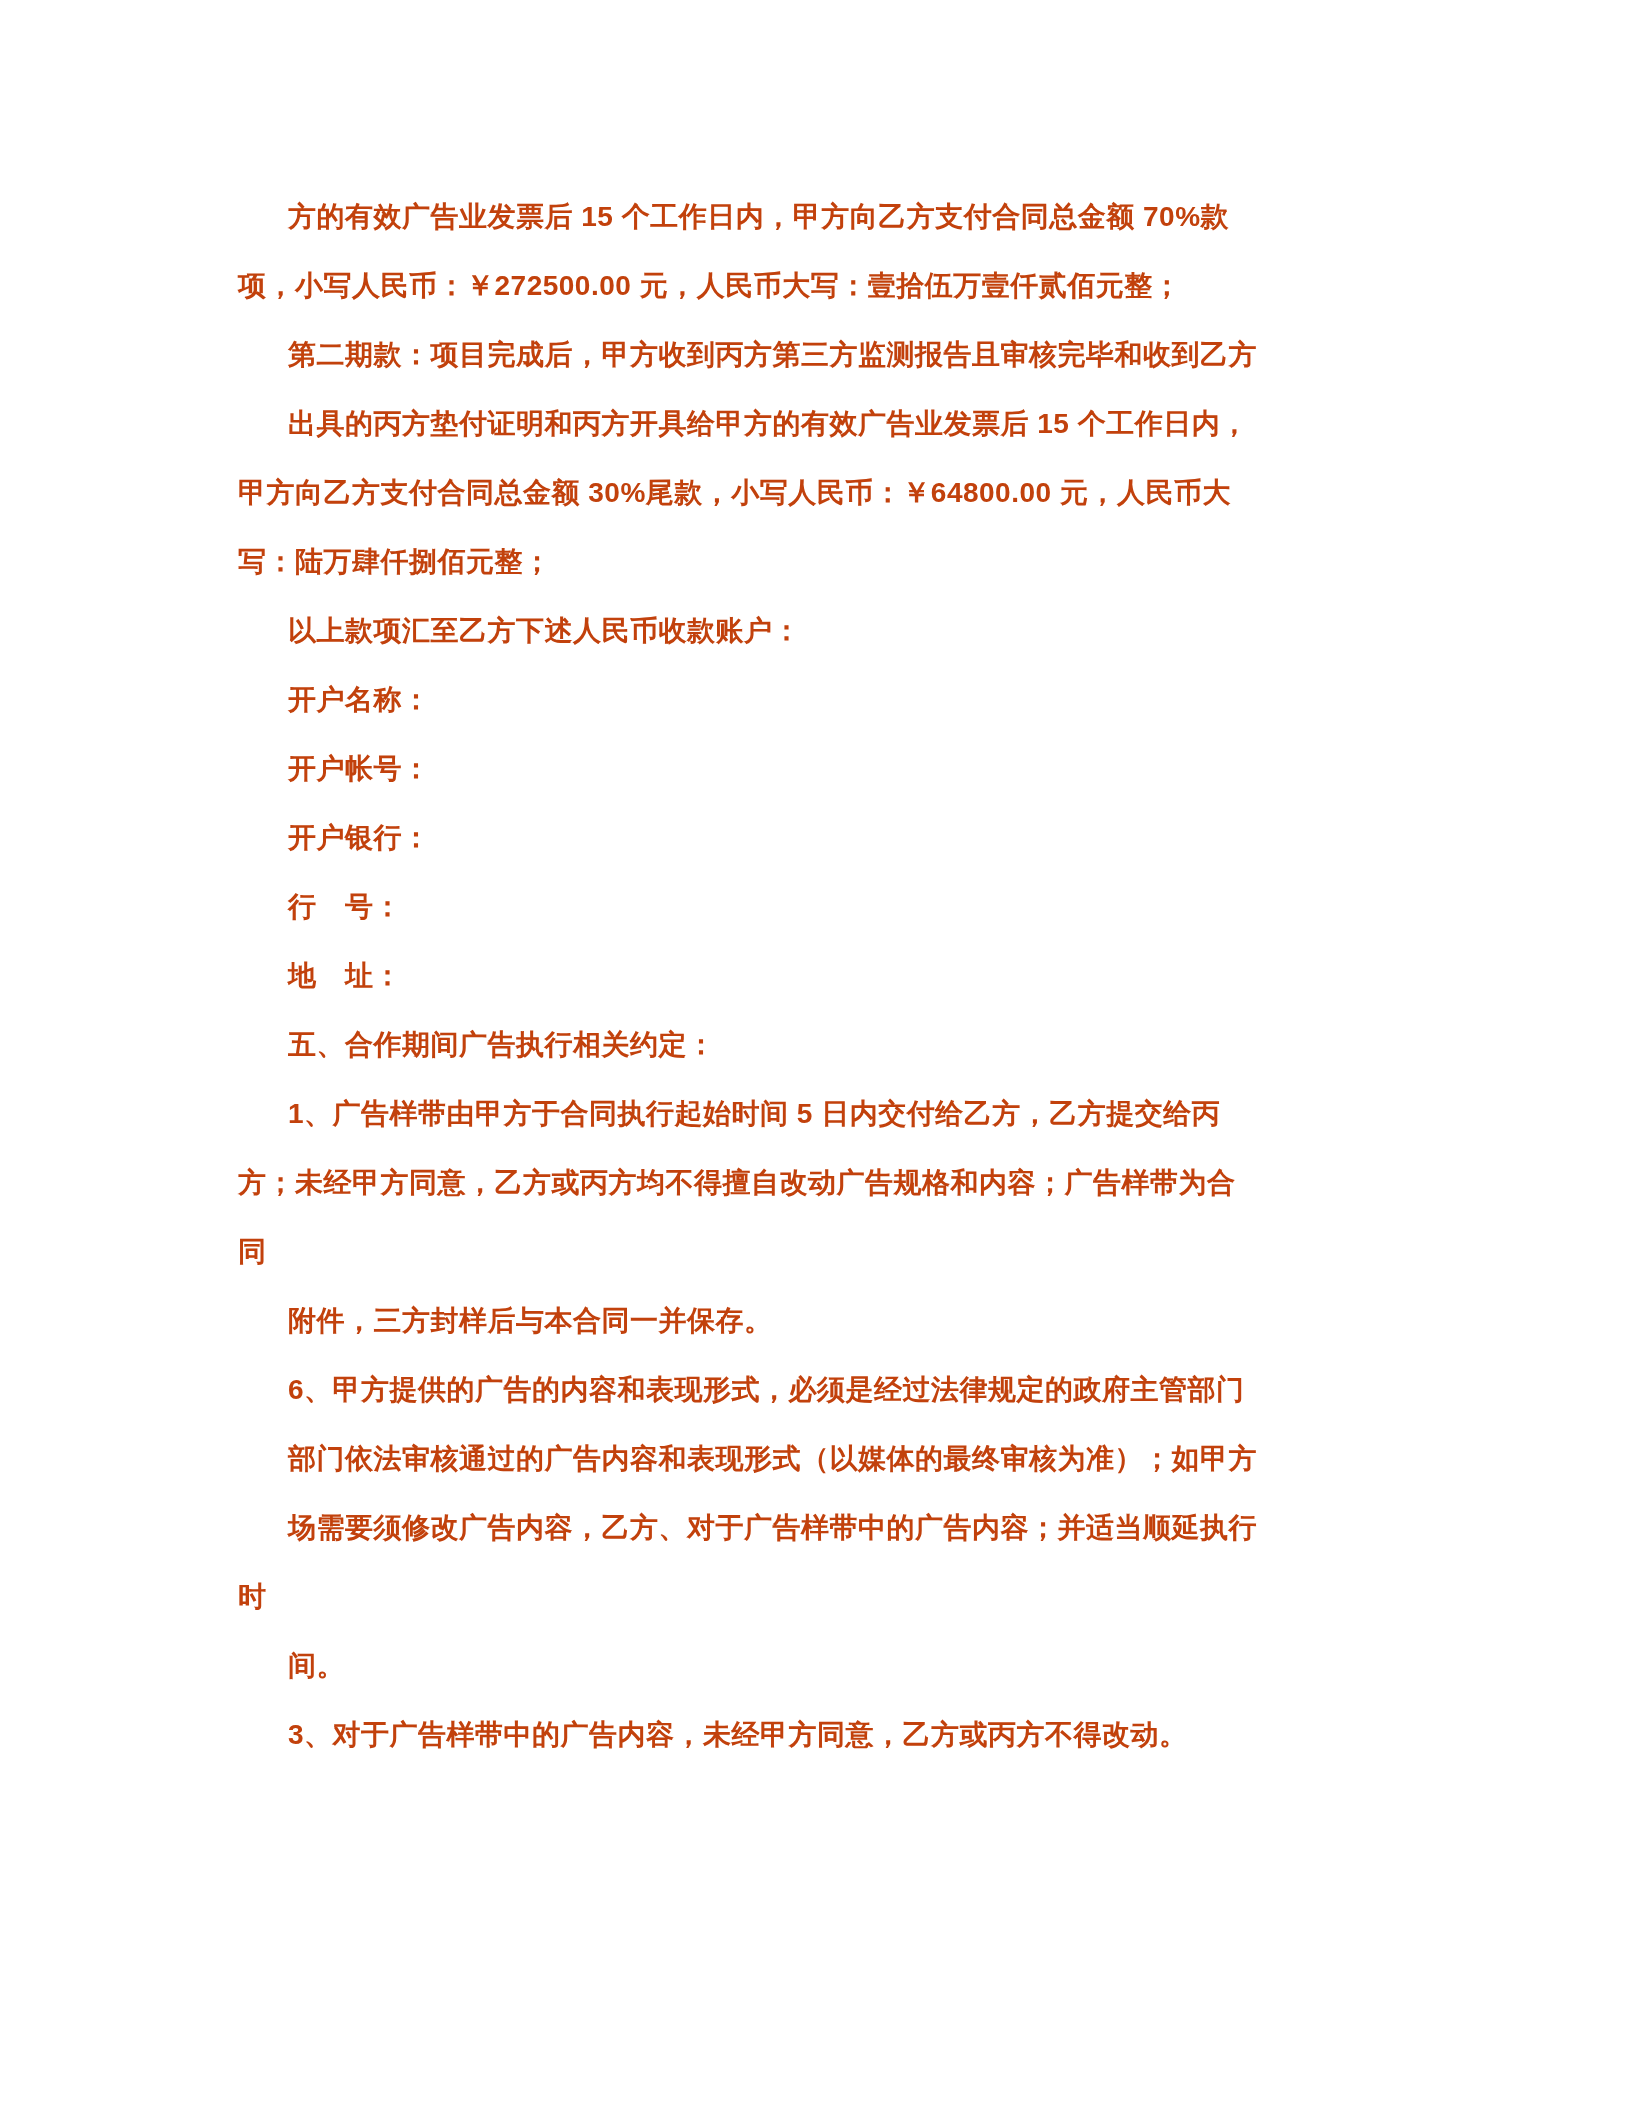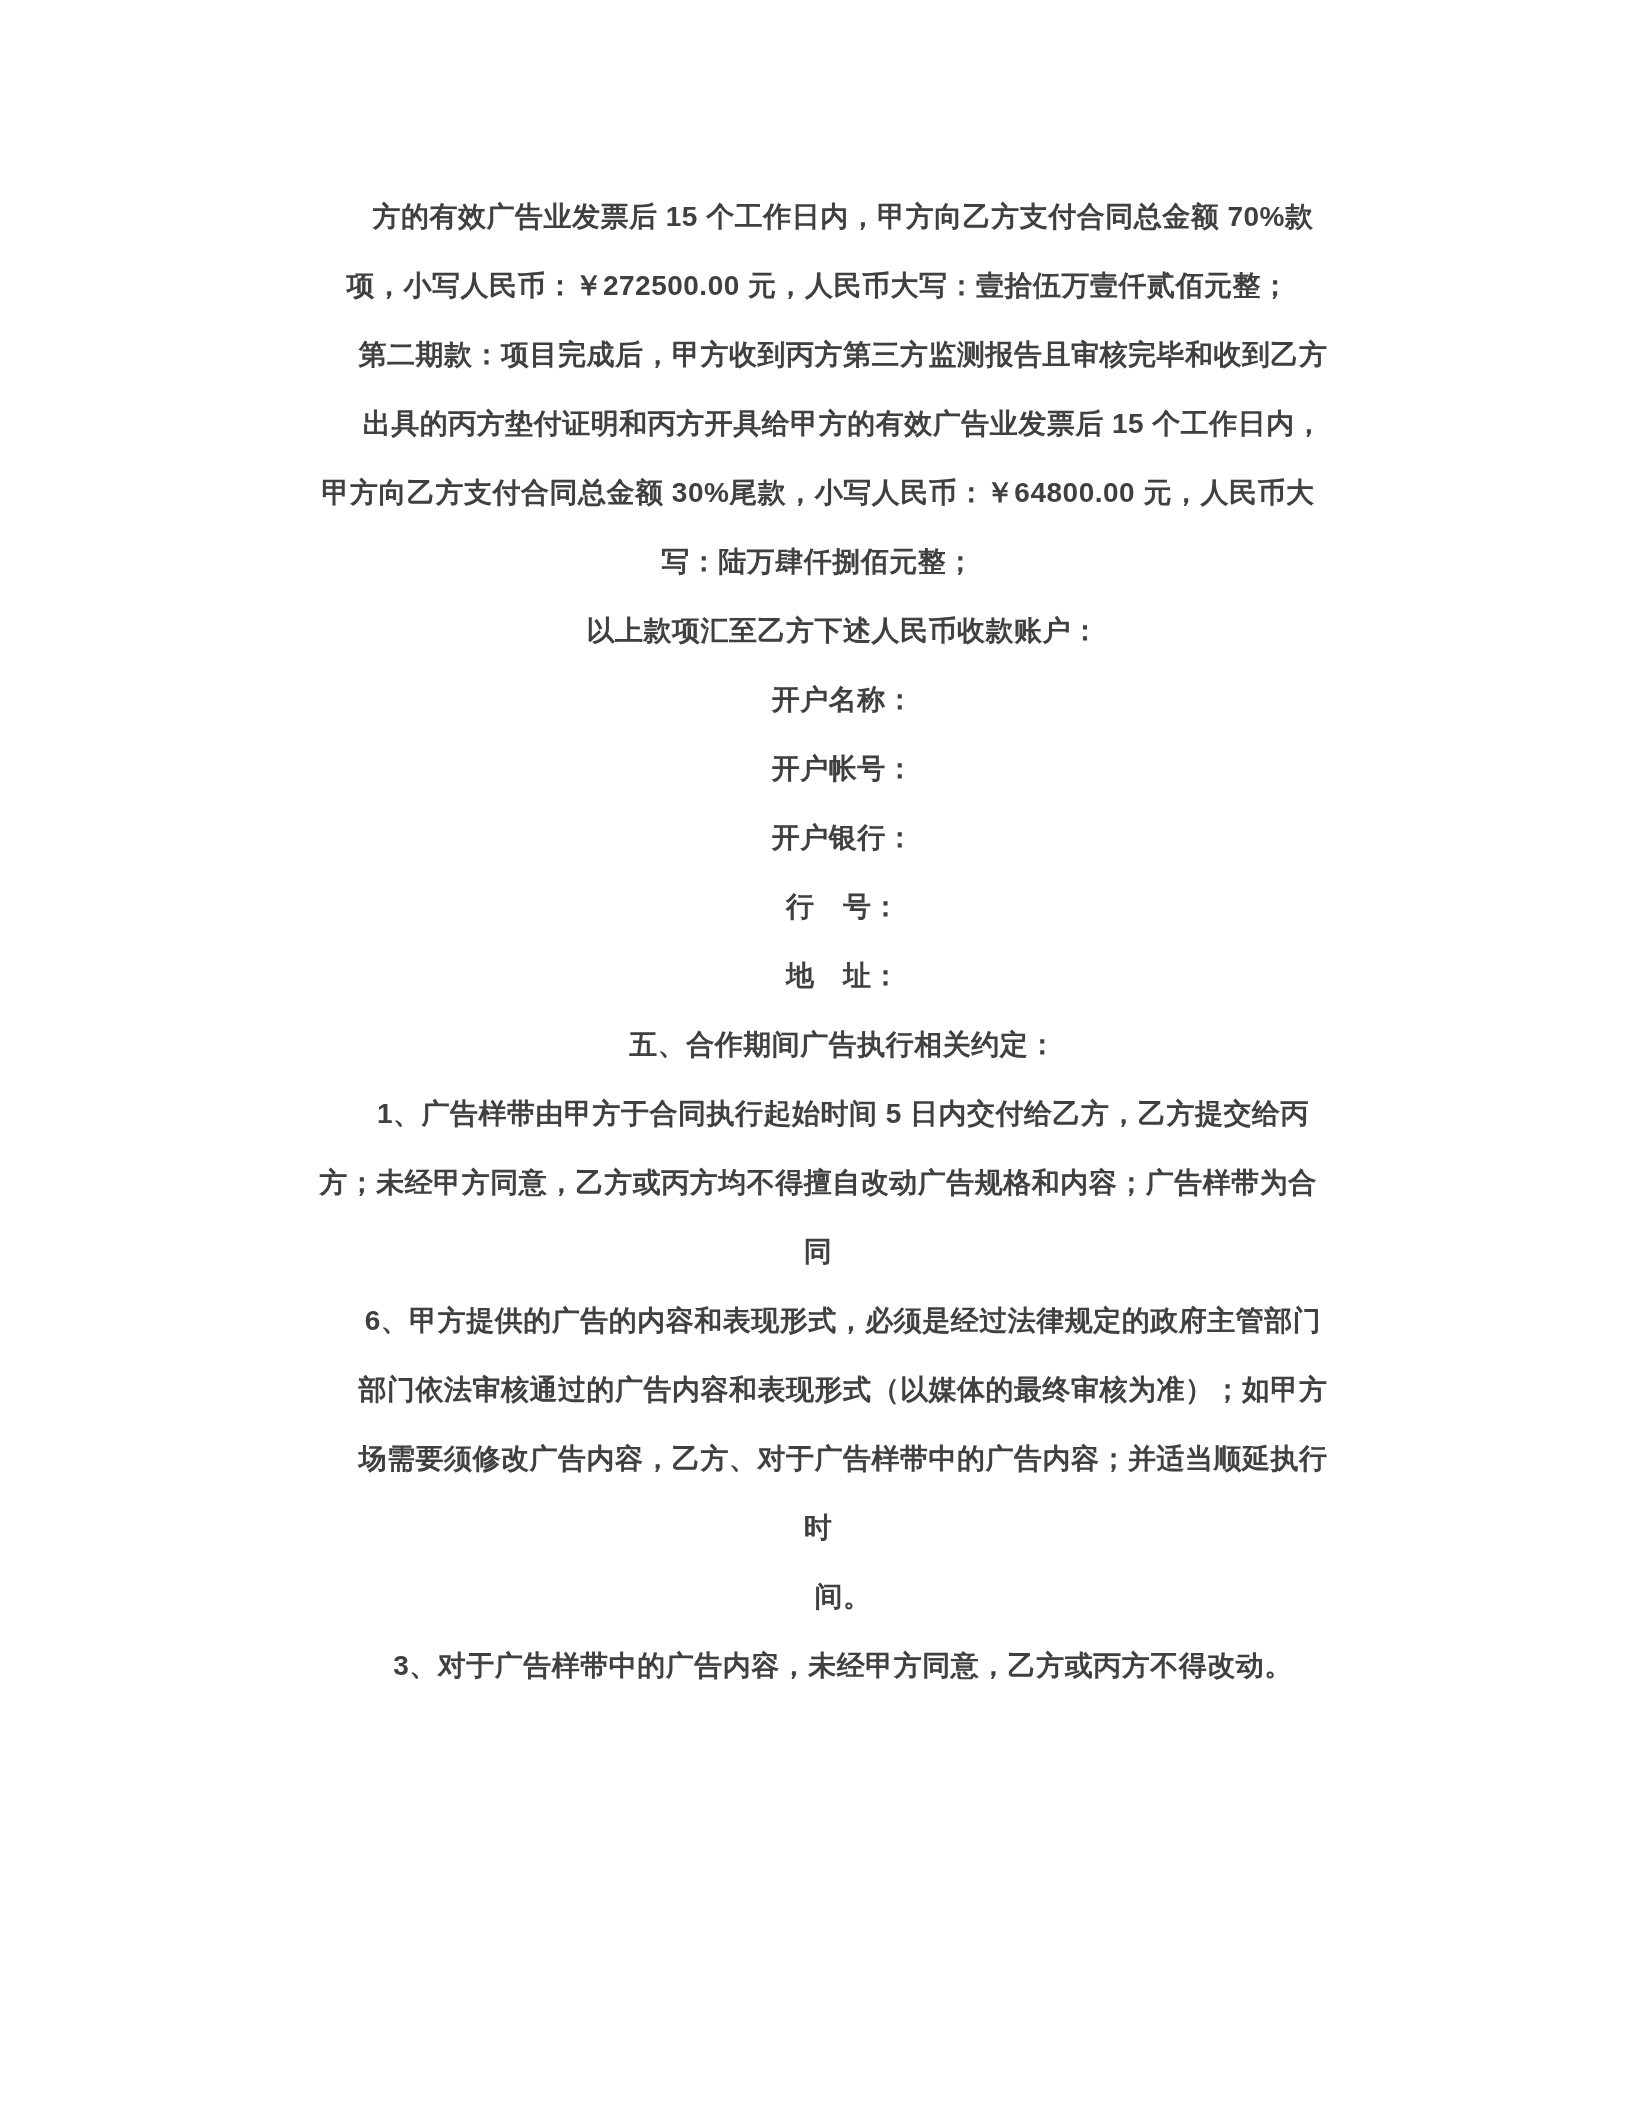--- a/index.html
+++ b/index.html
@@ -19,24 +19,23 @@
     position: absolute;
     top: 182px;
     left: 238px;
     width: 1160px;
   }
   .line {
     height: 69px;
     line-height: 69px;
     font-size: 28px;
     font-weight: 700;
-    color: #404040;
+    color: #c2410c;
     letter-spacing: 0.5px;
     white-space: pre;
-    text-align: center;
   }
   .line.indent {
     padding-left: 50px;
   }
 </style>
 </head>
 <body>
 
 <div class="page">
   <div class="body-text">
@@ -49,20 +48,21 @@
       <div class="line indent">以上款项汇至乙方下述人民币收款账户：</div>
       <div class="line indent">开户名称：</div>
       <div class="line indent">开户帐号：</div>
       <div class="line indent">开户银行：</div>
       <div class="line indent">行　号：</div>
       <div class="line indent">地　址：</div>
       <div class="line indent">五、合作期间广告执行相关约定：</div>
       <div class="line indent">1、广告样带由甲方于合同执行起始时间 5 日内交付给乙方，乙方提交给丙</div>
       <div class="line">方；未经甲方同意，乙方或丙方均不得擅自改动广告规格和内容；广告样带为合</div>
       <div class="line">同</div>
+      <div class="line indent">附件，三方封样后与本合同一并保存。</div>
       <div class="line indent">6、甲方提供的广告的内容和表现形式，必须是经过法律规定的政府主管部门</div>
       <div class="line indent">部门依法审核通过的广告内容和表现形式（以媒体的最终审核为准）；如甲方</div>
       <div class="line indent">场需要须修改广告内容，乙方、对于广告样带中的广告内容；并适当顺延执行</div>
       <div class="line">时</div>
       <div class="line indent">间。</div>
       <div class="line indent">3、对于广告样带中的广告内容，未经甲方同意，乙方或丙方不得改动。</div>
     </div>
 </div>
 
 </body></html>

